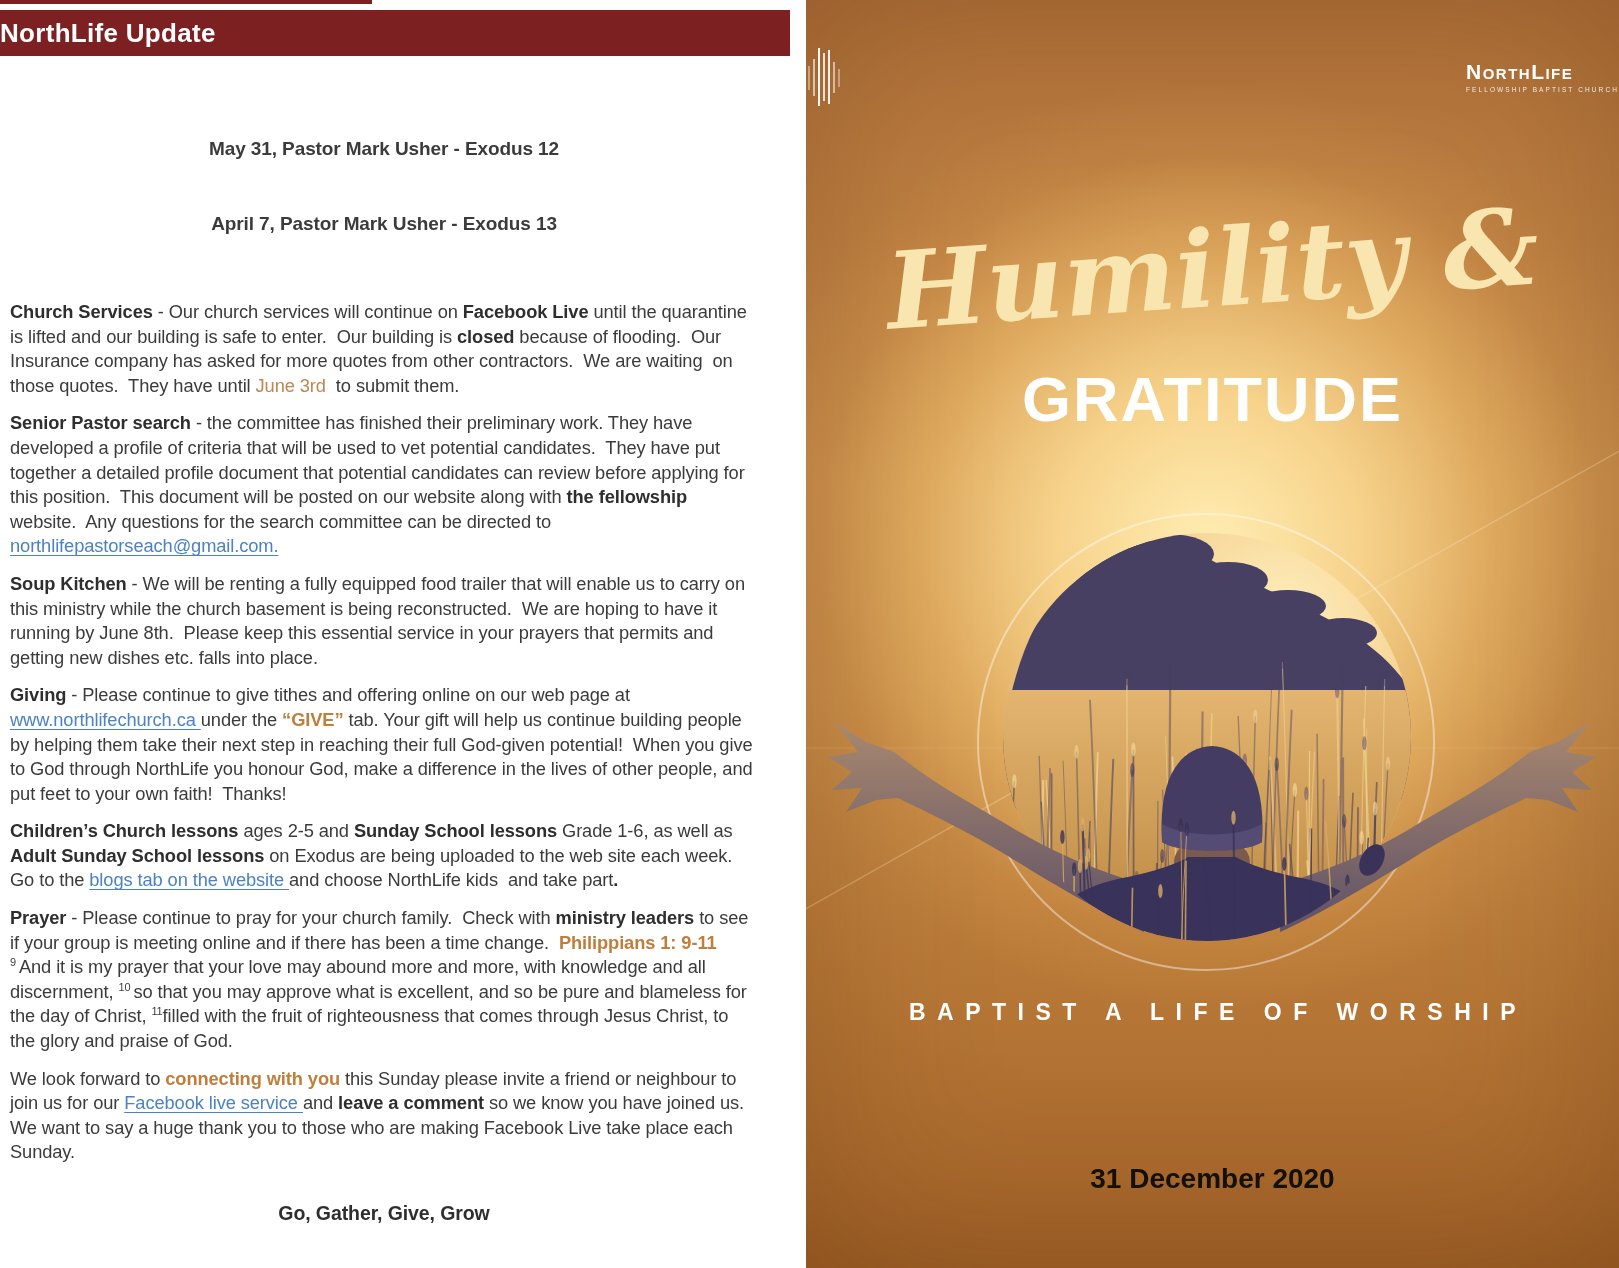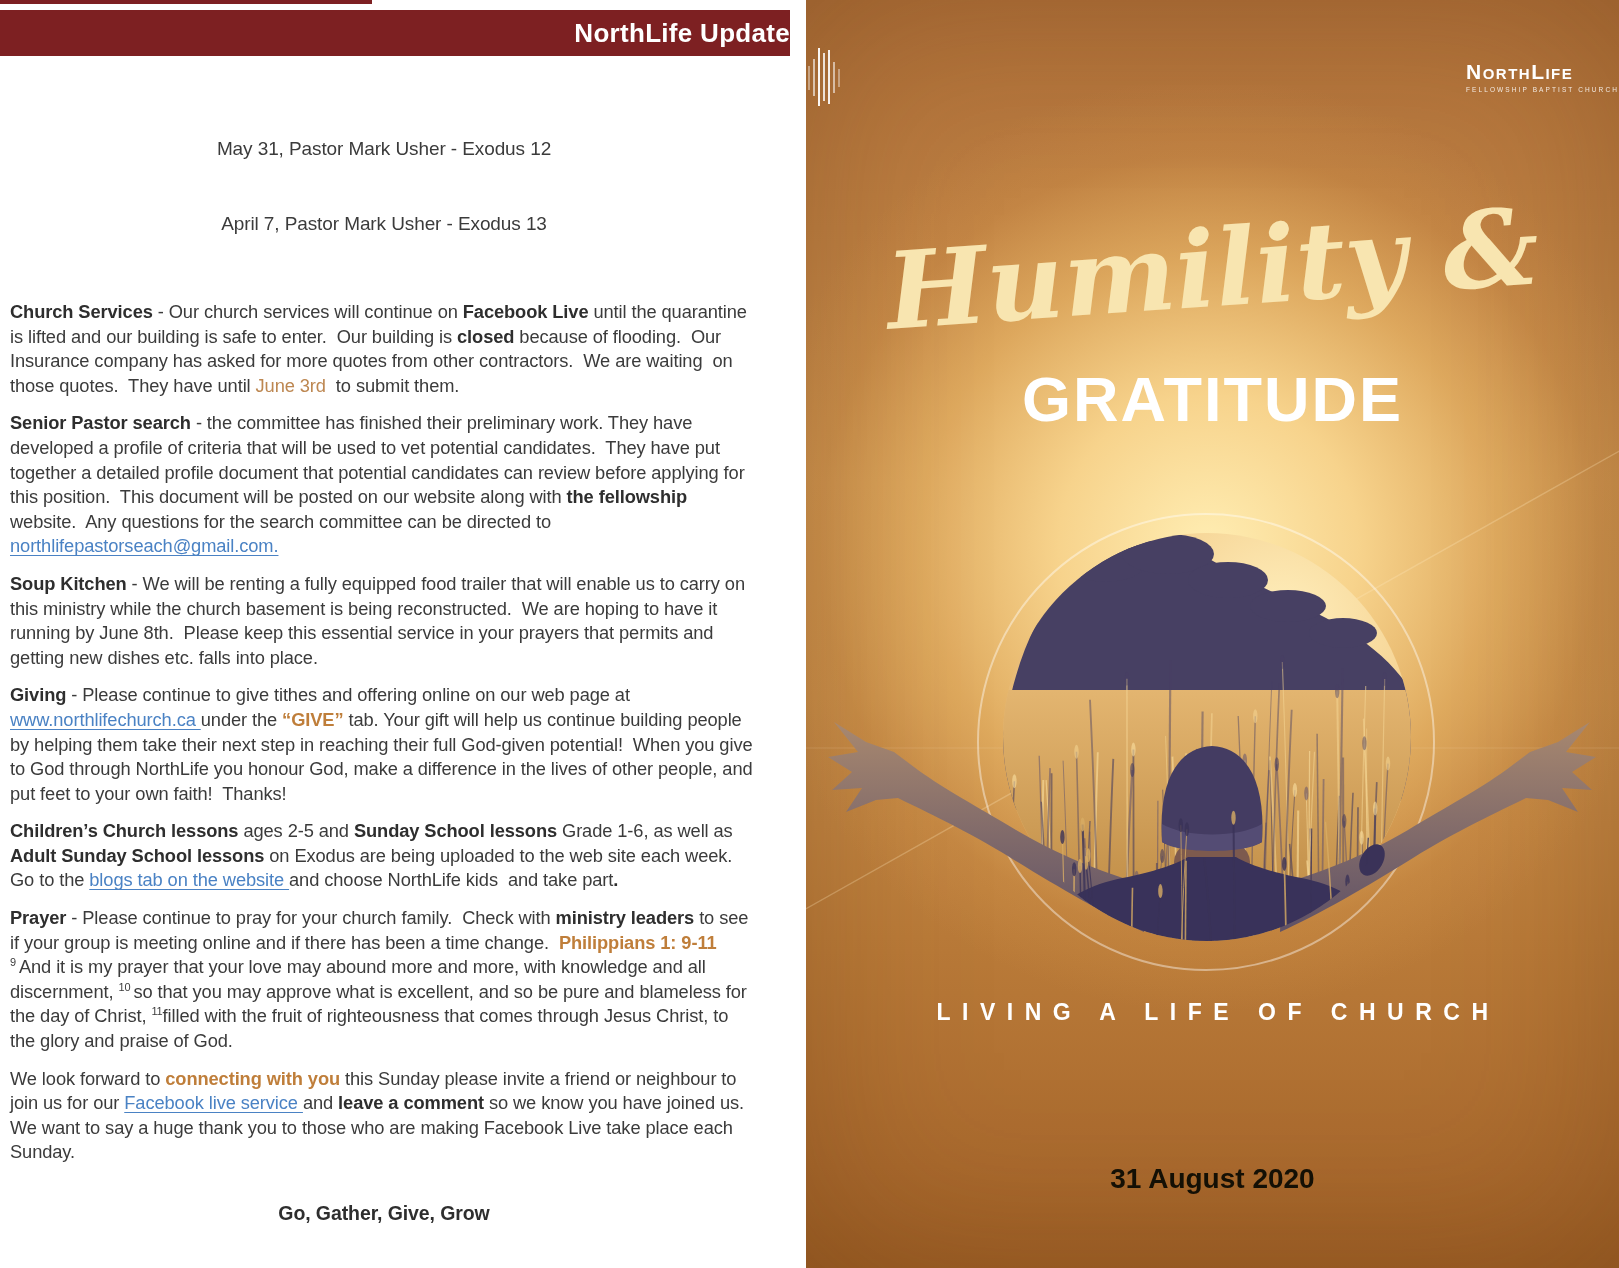--- a/index.html
+++ b/index.html
@@ -10,26 +10,26 @@
     --body-text:#3b3b3b;
   }
   *{margin:0;padding:0;box-sizing:border-box;}
   html,body{background:#ffffff;}
   body{font-family:"Liberation Sans",sans-serif;}
   .page{position:relative;width:1619px;height:1268px;background:#ffffff;overflow:hidden;}
 
   
   .top-sliver{position:absolute;left:0;top:0;width:372px;height:4px;background:var(--maroon);}
   .header-bar{position:absolute;left:0;top:10px;width:790px;height:46px;background:var(--maroon);
-    display:flex;align-items:center;justify-content:flex-end;}
+    display:flex;align-items:center;justify-content:flex-start;}
   .header-bar .title{color:#ffffff;font-size:26px;font-weight:700;letter-spacing:.3px;}
 
   .left-content{position:absolute;left:10px;top:86px;width:748px;color:var(--body-text);
     font-size:18.3px;line-height:24.6px;letter-spacing:-0.1px;}
-  .schedule{text-align:center;margin-bottom:14px;white-space:pre-wrap;font-size:19px;line-height:25px;}
+  .schedule{text-align:center;margin-bottom:14px;white-space:pre-wrap;font-size:19px;line-height:25px;font-weight:bold;}
   .para{margin:0 0 13px 0;white-space:pre-wrap;}
   .run-bold{font-weight:700;color:#2e2e2e;text-align:right;}
   .run-accent{color:var(--accent);}
   .run-accent-bold{color:var(--accent-strong);font-weight:700;}
   a.run-link{color:var(--link);text-decoration:underline;text-underline-offset:3px;cursor:pointer;}
   sup.run-sup{font-size:60%;line-height:0;}
   .footer-motto{text-align:center;font-weight:700;font-size:19.5px;color:#2e2e2e;margin-top:36px;}
 
   
   .poster{position:absolute;left:806px;top:0;width:813px;height:1268px;overflow:hidden;
@@ -310,16 +310,16 @@
         </g>
       </svg>
       <div class="logo-text">
         <span class="logo-name">NorthLife</span>
         <span class="logo-sub">FELLOWSHIP BAPTIST CHURCH</span>
       </div>
     </div>
 
     <div class="title-script">Humility &amp;</div>
     <div class="title-main">GRATITUDE</div>
-    <div class="tagline">LIVING A LIFE OF CHURCH</div>
-    <div class="poster-date">31 August 2020</div>
+    <div class="tagline">BAPTIST A LIFE OF WORSHIP</div>
+    <div class="poster-date">31 December 2020</div>
   </div>
 </div>
 
 </body></html>

